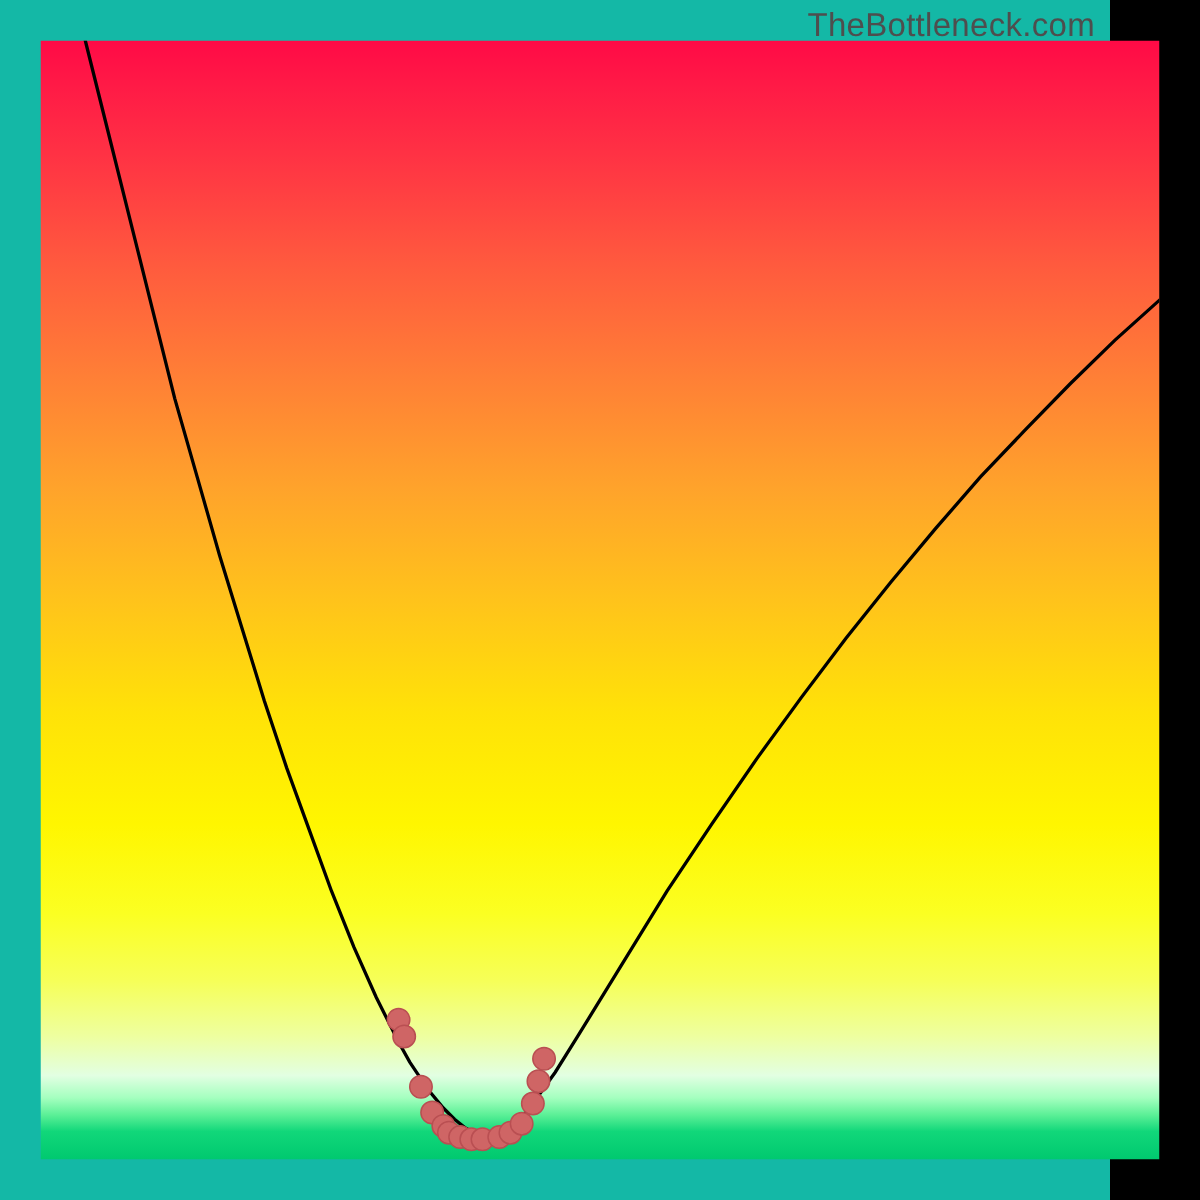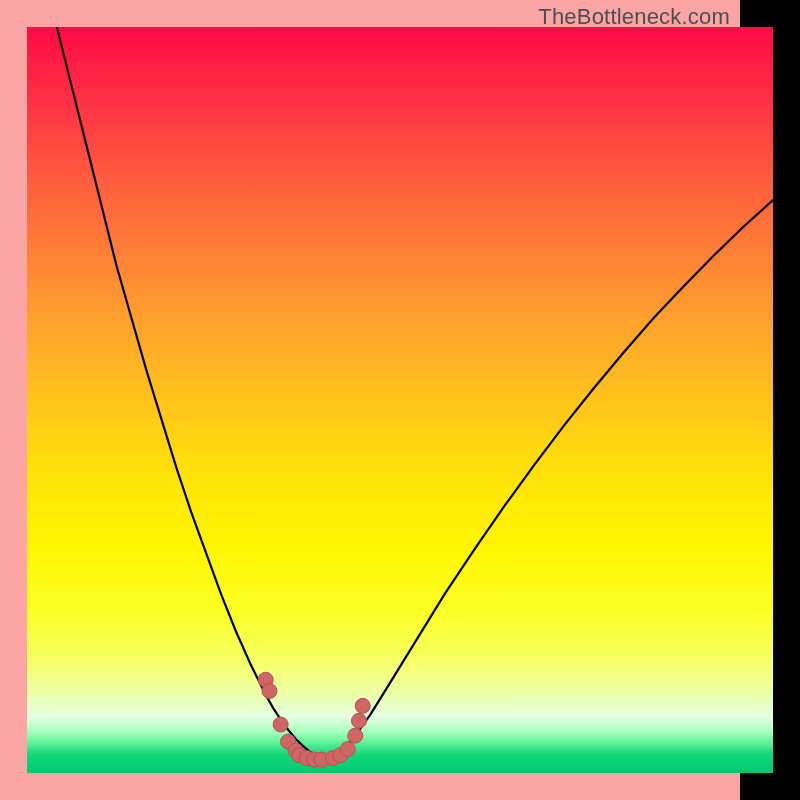--- a/index.html
+++ b/index.html
@@ -8,21 +8,21 @@
     width: 800px;
     height: 800px;
     overflow: hidden;
     background: #000;
     font-family: Arial, Helvetica, sans-serif;
   }
   .frame {
     position: absolute;
     left: 0; top: 0;
     width: 740px; height: 800px;
-    background: #fca5a5;
+    background: #14b8a6;
   }
   .plot {
     position: absolute;
     left: 27px;
     top: 27px;
     width: 746px;
     height: 746px;
     overflow: hidden;
   }
   .gradient {

